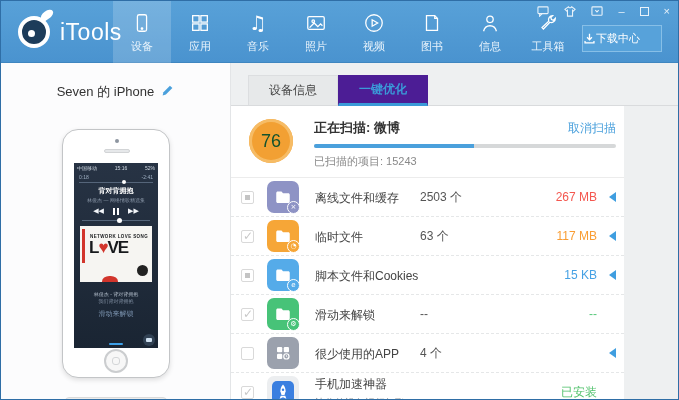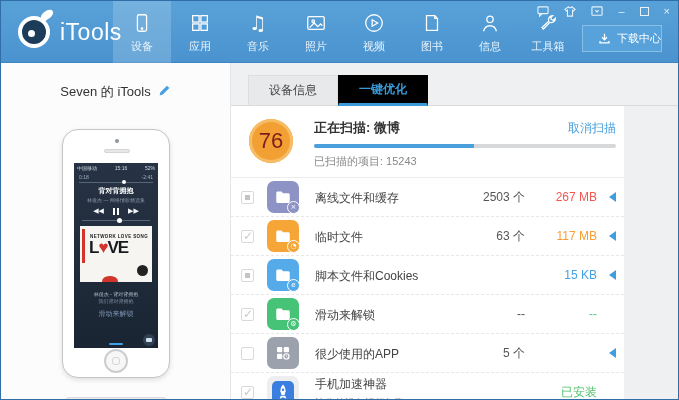--- a/index.html
+++ b/index.html
@@ -23,21 +23,21 @@
   .nav-item svg { stroke:#fff; fill:none; stroke-width:1.4; }
   .nav-item .glyph { color:#fff; font-size:20px; line-height:20px; font-family:"DejaVu Sans",sans-serif; }
   .nav-label { color:#eaf4fc; font-size:11px; }
 
   .winctrls { position:absolute; top:4px; right:10px; display:flex; gap:15px; align-items:center; }
   .wc { color:#e8f2fa; font-size:11px; line-height:12px; cursor:pointer; display:flex; align-items:center; }
   .wc svg { stroke:#e8f2fa; fill:none; stroke-width:1.3; }
   .wc-box { width:9px; height:9px; border:1px solid #e8f2fa; }
 
   .dl-btn { position:absolute; right:18px; top:24px; width:80px; height:27px;
-    background:#57a2da; border:1px solid #87bfe7; display:flex; align-items:center; justify-content:flex-end; gap:6px;
+    background:#57a2da; border:1px solid #87bfe7; display:flex; align-items:center; justify-content:flex-start; 
     color:#fff; font-size:11px; cursor:pointer; }
   .dl-btn svg { stroke:#fff; fill:none; stroke-width:1.6; }
 
   
   .left { position:absolute; top:62px; left:0; width:230px; height:338px; background:#fcfcfd; border-right:1px solid #e3e5e7; }
   .dev-name { margin-top:20px; text-align:center; font-size:13px; color:#333; display:flex; justify-content:center; align-items:center; gap:7px; }
   .pencil svg { fill:#4aa0dc; }
 
   .phone { position:absolute; left:61px; top:66px; width:108px; height:249px; background:#fff;
     border:1px solid #c3c5c7; border-radius:16px; box-shadow:0 2px 5px rgba(0,0,0,.12); }
@@ -69,26 +69,26 @@
   .camico i { position:absolute; left:3px; top:4px; width:6px; height:4px; background:#cfe0ef; border-radius:1px; }
   .home { position:absolute; bottom:4px; left:41px; width:24px; height:24px; border-radius:50%; border:2px solid #cbcdcf; background:#f7f7f7; }
   .home i { position:absolute; inset:6px; border:1px solid #d4d6d8; border-radius:3px; display:block; }
   .under-btn { position:absolute; left:64px; top:334px; width:102px; height:10px; background:#ececec; border:1px solid #dadada; border-radius:4px; }
 
   
   .main { position:absolute; top:62px; left:230px; width:449px; height:338px; }
   .tabs { height:43px; display:flex; align-items:flex-end; border-bottom:1px solid #d9dbdd; padding-left:17px; }
   .tab { width:90px; height:30px; display:flex; align-items:center; justify-content:center; font-size:12px; color:#444;
     background:#e7e9ea; border:1px solid #dcdee0; border-bottom:none; cursor:pointer; }
-  .tab[data-active="true"] { background:#000000; color:#3a9ad8; border-color:transparent; border-bottom:3px solid #3a9ad8; font-weight:bold; height:31px; margin-bottom:-1px; }
+  .tab[data-active="true"] { background:#4c1d95; color:#3a9ad8; border-color:transparent; border-bottom:3px solid #3a9ad8; font-weight:bold; height:31px; margin-bottom:-1px; }
   .card { background:#fff; width:393px; height:296px; overflow:hidden; }
 
   .scan { display:flex; align-items:flex-start; padding:13px 8px 0 18px; height:72px; border-bottom:1px solid #ececec; }
   .ring { width:44px; height:44px; border-radius:50%; background:#f2a033; box-shadow:inset 0 0 0 3px #f6bc66;
-    display:flex; align-items:center; justify-content:center; color:#7f1d1d; font-size:22px; flex:0 0 auto; }
+    display:flex; align-items:center; justify-content:center; color:#14532d; font-size:18px; flex:0 0 auto; }
   .scan-right { flex:1; padding-left:21px; }
   .scan-row1 { display:flex; justify-content:space-between; align-items:center; }
   .scan-title { font-size:13px; font-weight:bold; color:#333; }
   .cancel { font-size:12px; color:#4aa0dc; cursor:pointer; }
   .pbar { margin-top:7px; height:4px; background:#d6d8d9; border-radius:2px; overflow:hidden; }
   .pfill { height:4px; background:#4aa0dc; }
   .scan-sub { margin-top:6px; font-size:11px; color:#888; }
 
   .rows .row { height:39px; display:flex; align-items:center; padding:0 8px 0 10px; border-bottom:1px dashed #e5e7e8; cursor:pointer; }
   .cb { width:13px; height:13px; border:1px solid #d9d9d9; border-radius:2px; background:#fff; position:relative; flex:0 0 auto; cursor:pointer; }
@@ -98,21 +98,21 @@
     display:flex; align-items:center; justify-content:center; }
   .tile svg { width:18px; height:18px; }
   .badge { position:absolute; right:-1px; bottom:-1px; width:13px; height:13px; border-radius:50%;
     background-color:inherit; border:1.5px solid #fff; color:#fff; font-size:7px; line-height:10px; text-align:center;
     font-family:"DejaVu Sans",sans-serif; }
   .tile.light { background:#eceef0; }
   .rocket-sq { width:22px; height:22px; border-radius:5px; background:#3a7fe0; display:flex; align-items:center; justify-content:center; }
   .row .txt { flex:1; padding-left:16px; min-width:0; }
   .row .name { font-size:12px; color:#444; }
   .row .subtitle { font-size:10px; color:#9a9a9a; margin-top:3px; }
-  .row .count { width:105px; text-align:right; font-size:12px; color:#555; flex:0 0 auto; }
+  .row .count { width:105px; text-align:left; font-size:12px; color:#555; flex:0 0 auto; }
   .row .size { width:72px; text-align:right; font-size:12px; flex:0 0 auto; }
   .tri { width:0; height:0; border-top:5px solid transparent; border-bottom:5px solid transparent; border-right:7px solid #3f9ee0; margin-left:12px; flex:0 0 auto; cursor:pointer; }
   .tri[data-show="false"] { visibility:hidden; }
 </style>
 </head>
 <body>
 
 <div class="toolbar">
   <div class="logo">
     <div class="logo-mark">
@@ -226,21 +226,21 @@
     <svg width="13" height="13" viewBox="0 0 16 16">
         <path d="M8 2v7M5 6.5L8 9.5 11 6.5"></path>
         <path d="M2.5 11v2.5h11V11"></path>
       </svg>
     <span>下载中心</span>
   </div>
 </div>
 
 <div class="left">
   <div class="dev-name">
-    <span>Seven 的 iTools</span>
+    <span>Seven 的 iPhone</span>
     <span class="pencil">
       <svg width="13" height="13" viewBox="0 0 16 16">
           <path d="M2 14l1-4 8-8 3 3-8 8z"></path>
         </svg>
     </span>
   </div>
 
   <div class="phone">
     <div class="cam"></div>
     <div class="speaker"></div>
@@ -377,21 +377,21 @@
         <span class="tile" style="background-color:#9ba1ad">
           <svg viewBox="0 0 24 24">
               <rect x="4" y="4" width="7" height="7" rx="1.5" fill="#fff"></rect>
               <rect x="13" y="4" width="7" height="7" rx="1.5" fill="#fff"></rect>
               <rect x="4" y="13" width="7" height="7" rx="1.5" fill="#fff"></rect>
               <circle cx="16.5" cy="16.5" r="3.5" fill="none" stroke="#fff" stroke-width="1.6"></circle>
               <path d="M16.5 14.8v1.9l1.4.8" stroke="#fff" stroke-width="1.1" fill="none"></path>
             </svg>
         </span>
         <span class="txt"><span class="name">很少使用的APP</span></span>
-        <span class="count">5 个</span>
+        <span class="count">4 个</span>
         <span class="size" style="color:#555"></span>
         <span class="tri" data-show="true"></span>
       </div>
 
       <div class="row">
         <span class="cb" data-state="checked"></span>
         <span class="tile light">
           <span class="rocket-sq">
             <svg width="14" height="14" viewBox="0 0 24 24">
                 <path d="M12 2c2.5 2.5 3.5 6 3.5 9l-1.5 5h-4L8.5 11c0-3 1-6.5 3.5-9z" fill="#fff"></path>

